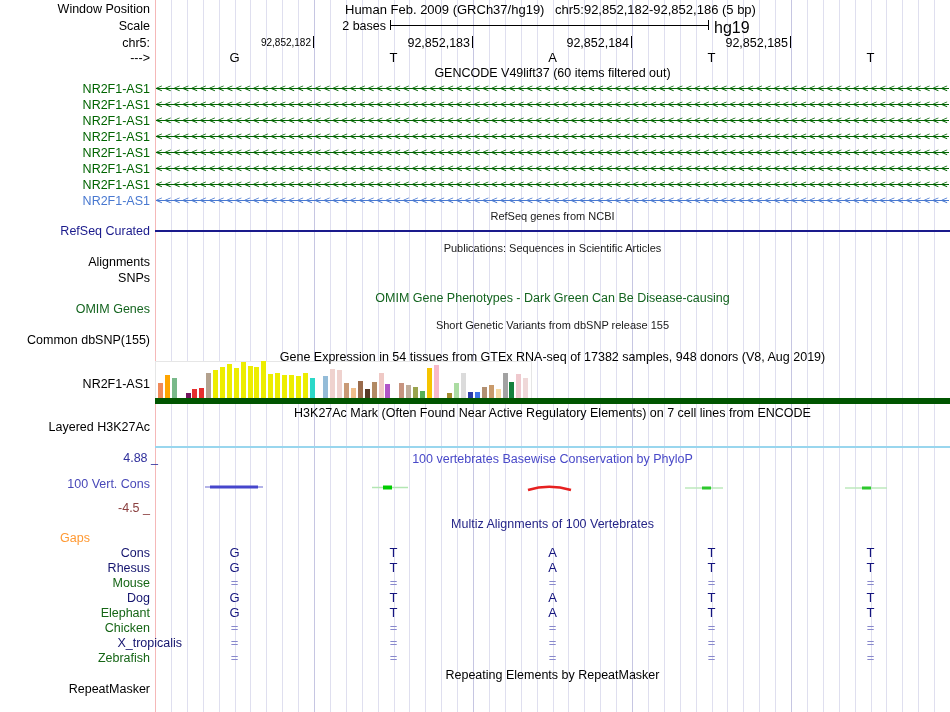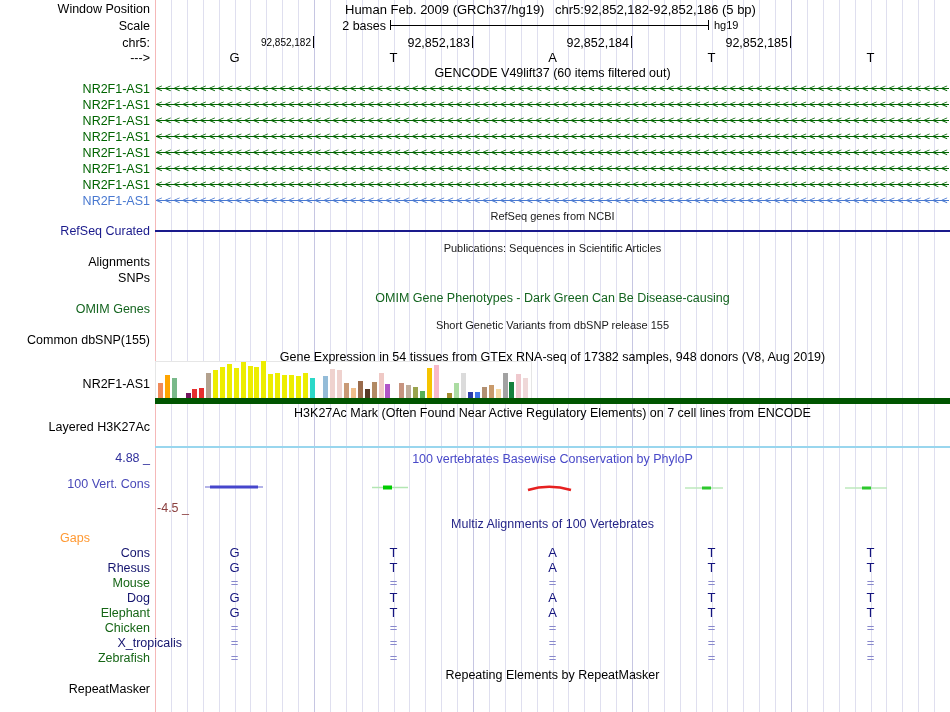--- a/index.html
+++ b/index.html
@@ -94,21 +94,21 @@
 
   <div class="lbl" style="top:2px">Window Position</div>
   <div class="abs" style="top:2px;left:345px;font-size:13px">Human Feb. 2009 (GRCh37/hg19)</div>
   <div class="abs" style="top:2px;left:555px;font-size:13px">chr5:92,852,182-92,852,186 (5 bp)</div>
 
   <div class="lbl" style="top:19px">Scale</div>
   <div class="abs" style="top:19px;left:286px;width:100px;text-align:right;font-size:12.5px">2 bases</div>
   <div class="abs" style="top:25px;left:390px;width:319px;height:1px;background:#000"></div>
   <div class="tick" style="top:20px;left:390px;height:10px"></div>
   <div class="tick" style="top:20px;left:708px;height:10px"></div>
-  <div class="abs" style="top:19px;left:714px;font-size:11px">hg19</div>
+  <div class="abs" style="top:19px;left:714px;font-size:16px">hg19</div>
 
   <div class="lbl" style="top:36px">chr5:</div>
   <div id="pos-ticks">
       <div class="abs" style="top: 36px; left: 226px; width: 85px; text-align: right; font-size: 10px; line-height: 14px;">92,852,182</div>
       <div class="tick" style="top: 36px; left: 313px; height: 12px;"></div>
       <div class="abs" style="top: 36px; left: 385px; width: 85px; text-align: right; font-size: 12.5px; line-height: 14px;">92,852,183</div>
       <div class="tick" style="top: 36px; left: 472px; height: 12px;"></div>
       <div class="abs" style="top: 36px; left: 544px; width: 85px; text-align: right; font-size: 12.5px; line-height: 14px;">92,852,184</div>
       <div class="tick" style="top: 36px; left: 631px; height: 12px;"></div>
       <div class="abs" style="top: 36px; left: 703px; width: 85px; text-align: right; font-size: 12.5px; line-height: 14px;">92,852,185</div>
@@ -231,24 +231,24 @@
       <div class="gtexbar" style="height: 16px; background: rgb(21, 128, 60);"></div>
       <div class="gtexbar" style="height: 24px; background: rgb(239, 201, 206);"></div>
       <div class="gtexbar" style="height: 20px; background: rgb(239, 216, 216);"></div>
     </div>
   <div id="gtex-baseline" style="background: rgb(0, 85, 0);"></div>
 
   <div class="ctitle" style="top:406px">H3K27Ac Mark (Often Found Near Active Regulatory Elements) on 7 cell lines from ENCODE</div>
   <div class="lbl" style="top:420px">Layered H3K27Ac</div>
   <div id="h3k-line" style="background: rgb(153, 214, 238);"></div>
 
-  <div class="lbl" id="cons-max" style="top: 451px; color: rgb(48, 48, 156);">4.88 _</div>
+  <div class="lbl" id="cons-max" style="top: 451px; color: rgb(48, 48, 156); padding-left: 8px;">4.88 _</div>
   <div class="ctitle" id="cons-title" style="top: 452px; color: rgb(72, 72, 200);">100 vertebrates Basewise Conservation by PhyloP</div>
   <div class="lbl" id="cons-label" style="top: 477px; color: rgb(72, 72, 184);">100 Vert. Cons</div>
-  <div class="lbl" id="cons-min" style="top: 501px; color: rgb(139, 64, 64); padding-left: 39px;">-4.5 _</div>
+  <div class="lbl" id="cons-min" style="top: 501px; color: rgb(139, 64, 64);">-4.5 _</div>
   <svg id="cons-svg" width="795" height="14" viewBox="0 0 795 14">
     <line x1="50" y1="6" x2="108" y2="6" stroke="#9a9ae0" stroke-width="1.5"></line>
     <line x1="55" y1="6" x2="103" y2="6" stroke="#4646cc" stroke-width="3"></line>
     <line x1="217" y1="6.5" x2="253" y2="6.5" stroke="#b2e6b2" stroke-width="1.5"></line>
     <rect x="228" y="4.5" width="9" height="4" fill="#00cc00"></rect>
     <path d="M373,9 Q394,2.5 416,9" fill="none" stroke="#e62020" stroke-width="2.5"></path>
     <line x1="530" y1="7" x2="568" y2="7" stroke="#bce8bc" stroke-width="1.5"></line>
     <rect x="547" y="5.5" width="9" height="3" fill="#2dc82d"></rect>
     <line x1="690" y1="7" x2="732" y2="7" stroke="#bce8bc" stroke-width="1.5"></line>
     <rect x="707" y="5.5" width="9" height="3" fill="#2dc82d"></rect>

